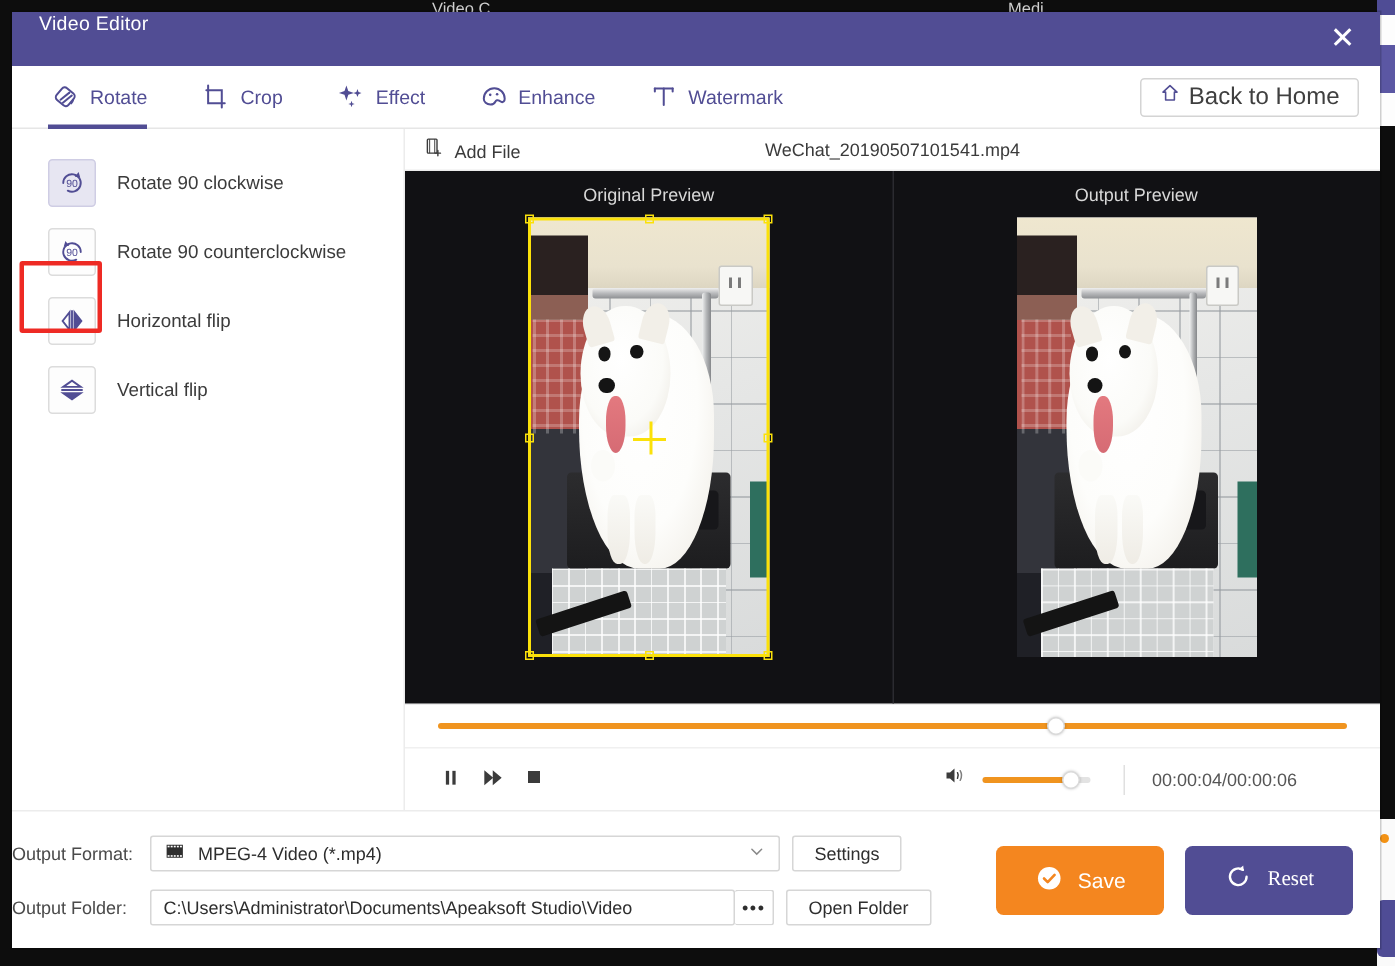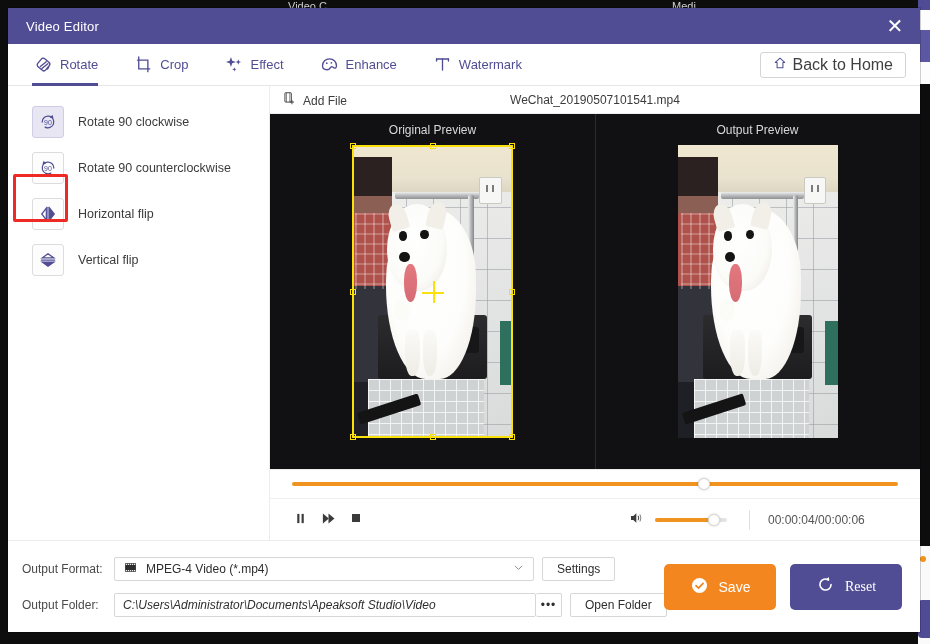--- a/index.html
+++ b/index.html
@@ -46,21 +46,21 @@
     background: #ffffff;
     box-shadow: 0 0 0 1px rgba(0,0,0,0.18);
     display: flex; flex-direction: column;
     overflow: hidden;
   }
 
   
   #titlebar {
     height: 36px; min-height: 36px;
     background: #514d94;
-    display: flex; align-items: center;
+    display: flex; align-items: flex-start;
     position: relative;
   }
   #win-title {
     color: #ffffff; font-size: 13px; margin-left: 18px; letter-spacing: .2px;
   }
   #btn-close {
     position: absolute; right: 10px; top: 50%; transform: translateY(-50%);
     width: 30px; height: 30px;
     display: flex; align-items: center; justify-content: center;
     color: #ffffff; font-size: 20px; line-height: 1;
@@ -340,31 +340,31 @@
                border-radius:50%; background:#fff; border:1px solid #dadada; box-shadow:0 0 2px rgba(0,0,0,.25); }
   #time-div { width:1px; height:20px; background:#e0e0e0; margin:0 18px 0 22px; }
   #time-text { font-size:12px; color:#555; min-width:136px; }
 
   
   #footer {
     height: 92px; min-height: 92px;
     background:#ffffff; border-top:1px solid #ececec;
     display:flex; align-items:center; position:relative;
   }
-  #fields { padding-left: 14px; }
+  #fields { }
   .frow { display:flex; align-items:center; height:26px; margin-bottom:10px; }
   .frow:last-child { margin-bottom:0; }
   .flabel { width:92px; font-size:12px; color:#4a4a4a; }
   .fctl {
     height:24px; border:1px solid #d6d6d6; background:#fff; border-radius:2px;
     display:flex; align-items:center; padding:0 8px; font-size:12px; color:#2e2e2e;
   }
   #fmt-ctl { width: 420px; justify-content: space-between; cursor:pointer; }
   #fmt-left { display:flex; align-items:center; gap:8px; }
-  #folder-ctl { width: 422px; cursor:text;font-style:italic; }
+  #folder-ctl { width: 390px; cursor:text; }
   .fbtn {
     height:24px; border:1px solid #d6d6d6; background:#fff; border-radius:2px;
     display:flex; align-items:center; justify-content:center;
     font-size:12px; color:#2e2e2e; cursor:pointer; padding:0 14px; margin-left:8px;
     font-family:"Liberation Sans", sans-serif;
   }
   #dots-btn { width:26px; padding:0; margin-left:0; border-left:none; letter-spacing:1px; }
   #actions { position:absolute; right:18px; top:50%; transform:translateY(-50%); display:flex; gap:14px; }
   .abtn {
     width:112px; height:46px; border:none; border-radius:5px;

